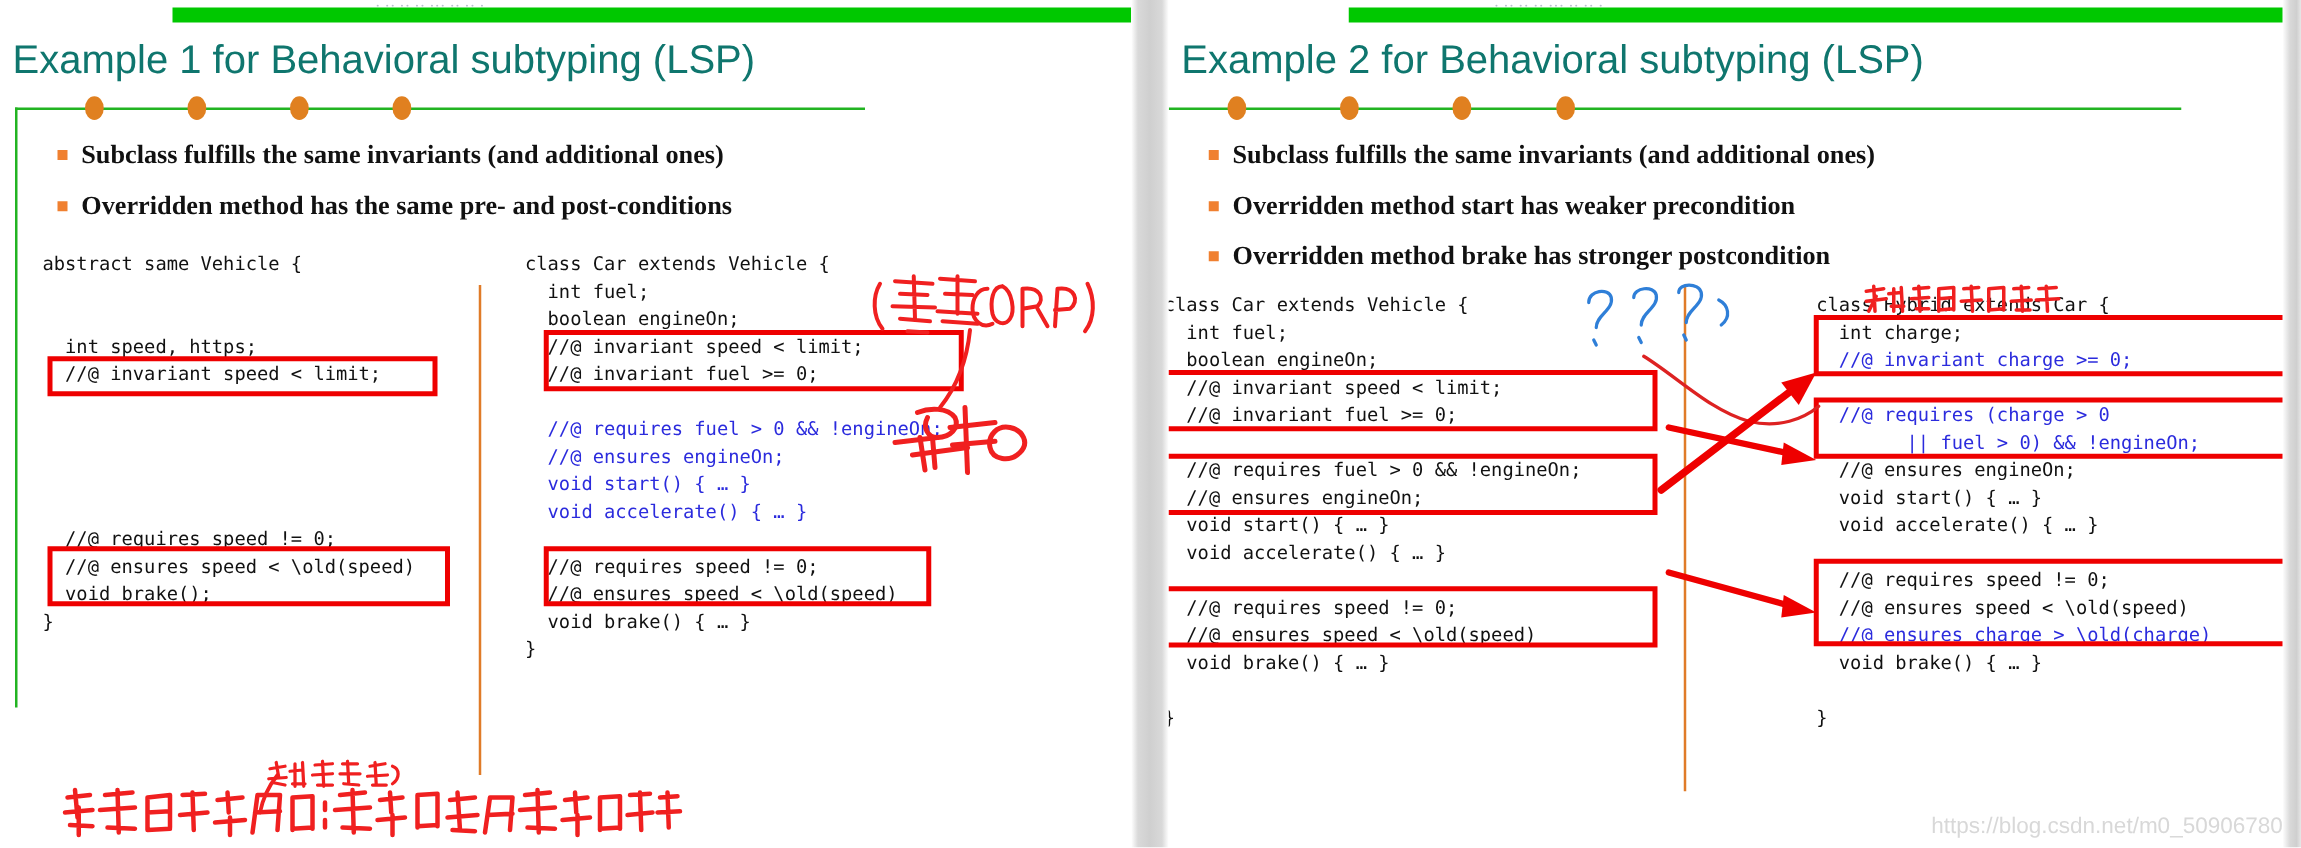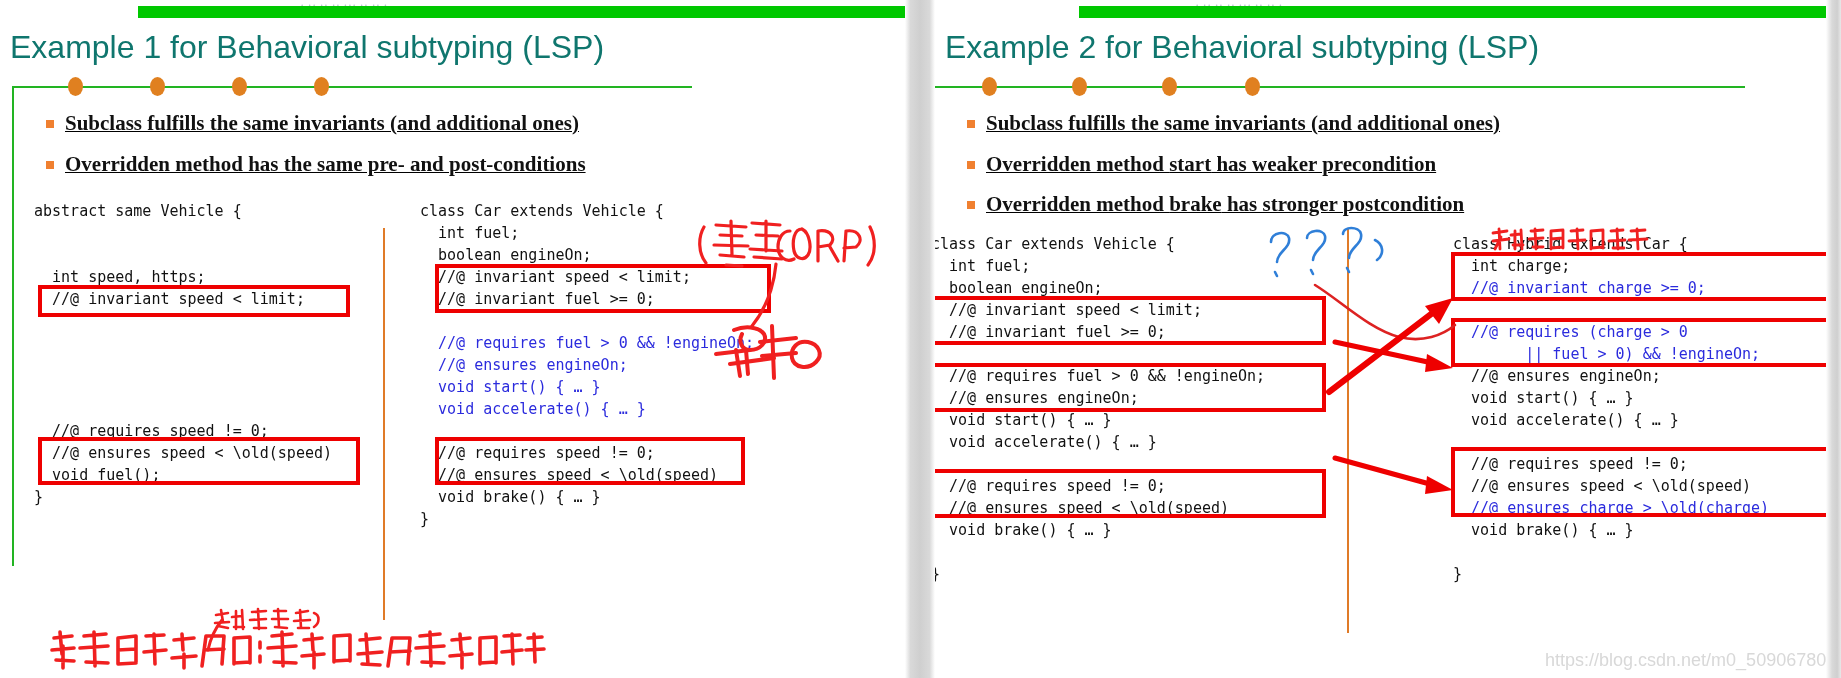--- a/index.html
+++ b/index.html
@@ -37,21 +37,21 @@
     letter-spacing:0px;white-space:nowrap;
   }
 
   
   .rule{position:absolute;height:2px;background:#22b422;}
   .rule-left-tick{position:absolute;width:2px;background:#22b422;}
   .dot{position:absolute;width:15px;height:19px;border-radius:50%;
        background:#e08020;}
 
   
-  .bullet-row{position:absolute;white-space:nowrap;text-decoration:underline;}
+  .bullet-row{position:absolute;white-space:nowrap;}
   .bsq{display:inline-block;width:8px;height:8px;background:#f08030;
        vertical-align:2px;margin-right:11px;}
   .btext{font-family:"Liberation Serif",serif;font-weight:bold;font-size:21px;color:#111;}
 
   
   .code{
     position:absolute;white-space:pre;
     font-family:"DejaVu Sans Mono","Liberation Mono",monospace;
     font-size:15px;line-height:22px;color:#111;
   }
@@ -106,21 +106,21 @@
 <span></span>
 <span>  int speed, https;</span>
 <span>  //@ invariant speed &lt; limit;</span>
 <span></span>
 <span></span>
 <span></span>
 <span></span>
 <span></span>
 <span>  //@ requires speed != 0;</span>
 <span>  //@ ensures speed &lt; \old(speed)</span>
-<span>  void fuel();</span>
+<span>  void brake();</span>
 <span>}</span></div>
 
     <div class="redbox" style="left:38px;top:285px;width:312px;height:32px;"></div>
     <div class="redbox" style="left:38px;top:437px;width:322px;height:48px;"></div>
 
     <div class="code" style="left:420px;top:200px;"><span>class Car extends Vehicle {</span>
 <span>  int fuel;</span>
 <span>  boolean engineOn;</span>
 <span>  //@ invariant speed &lt; limit;</span>
 <span>  //@ invariant fuel &gt;= 0;</span>

